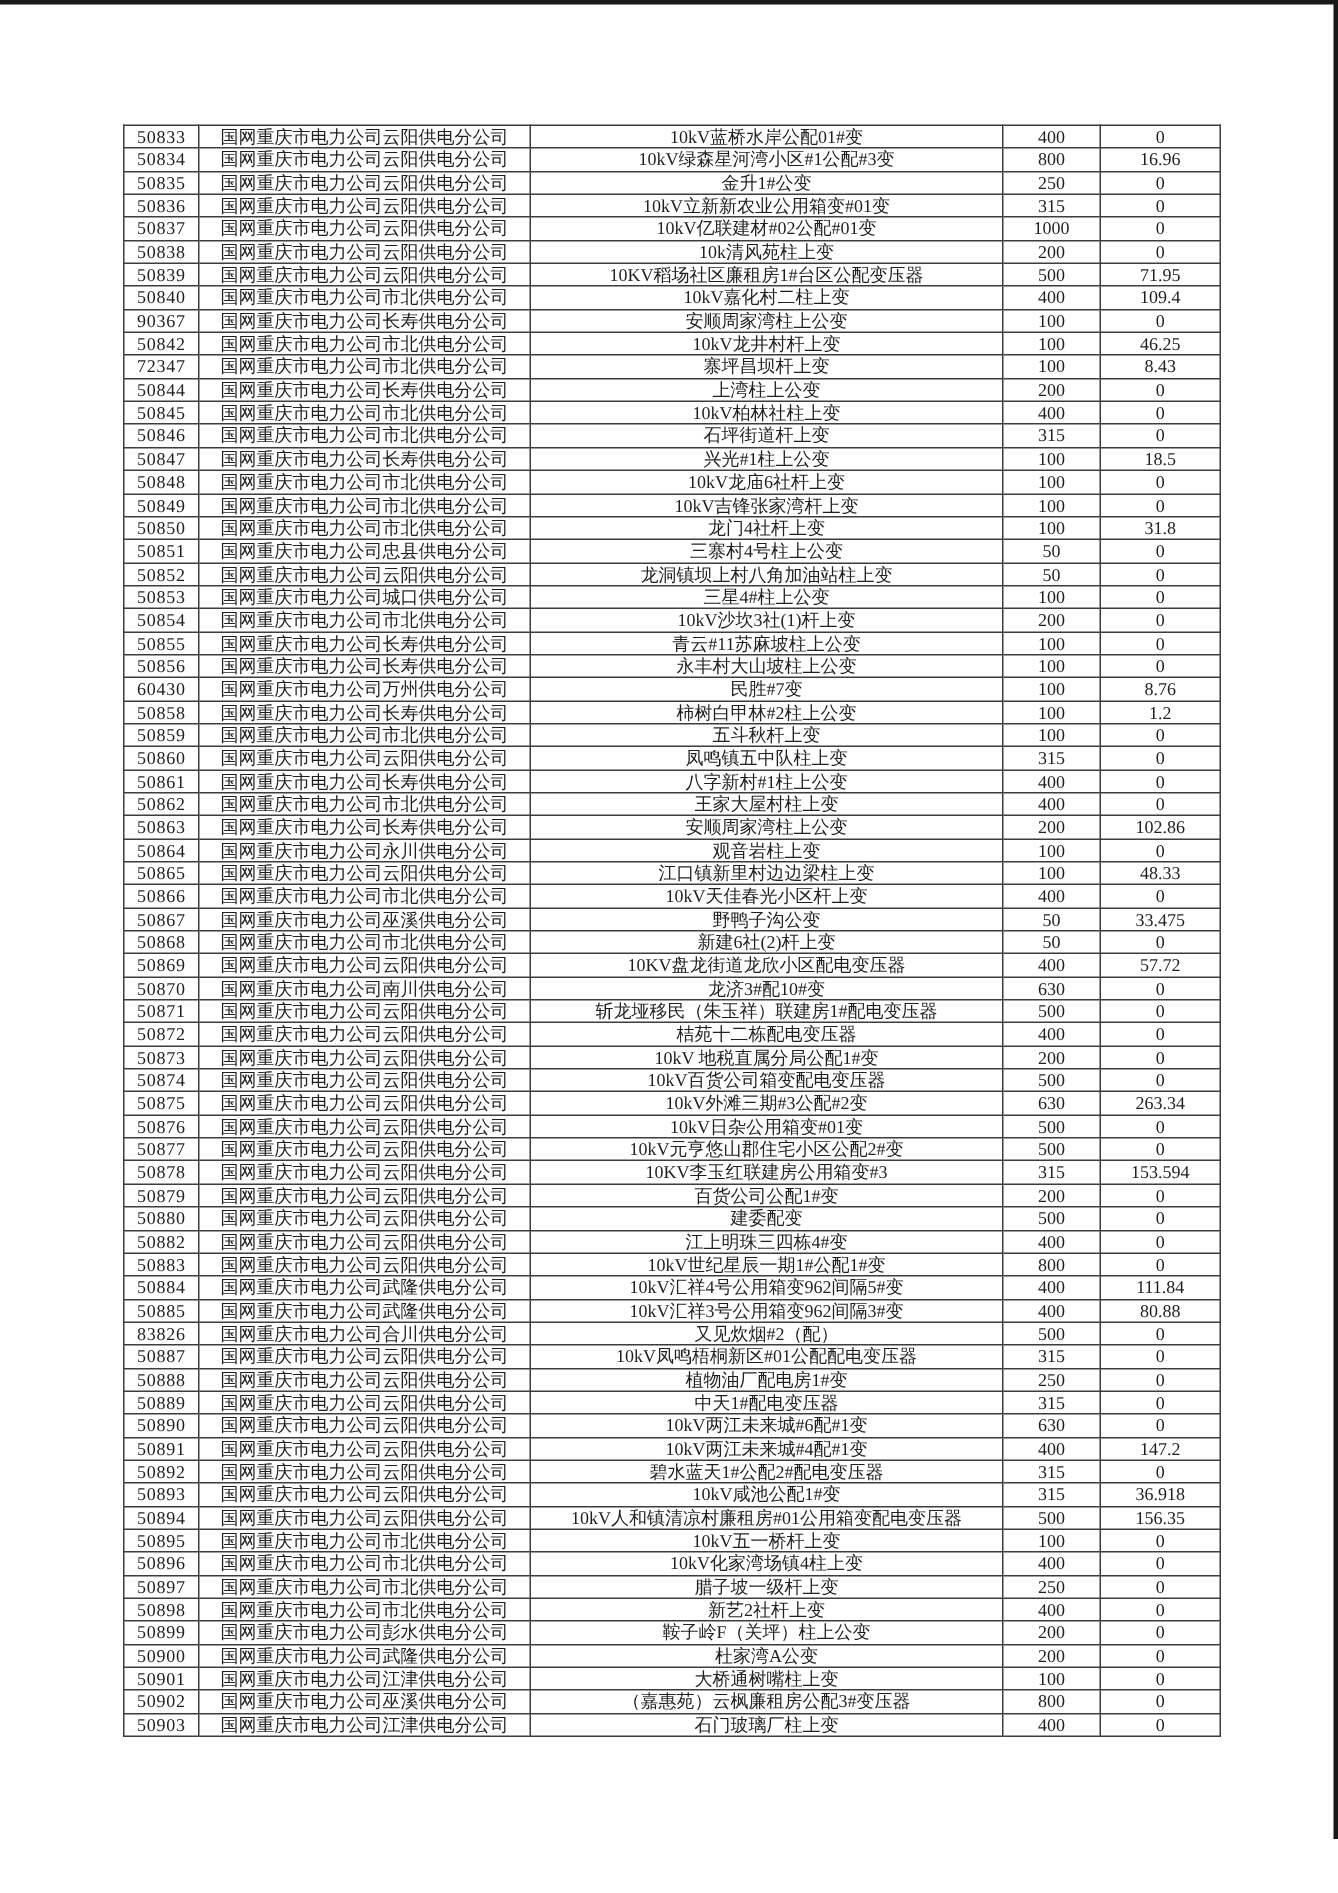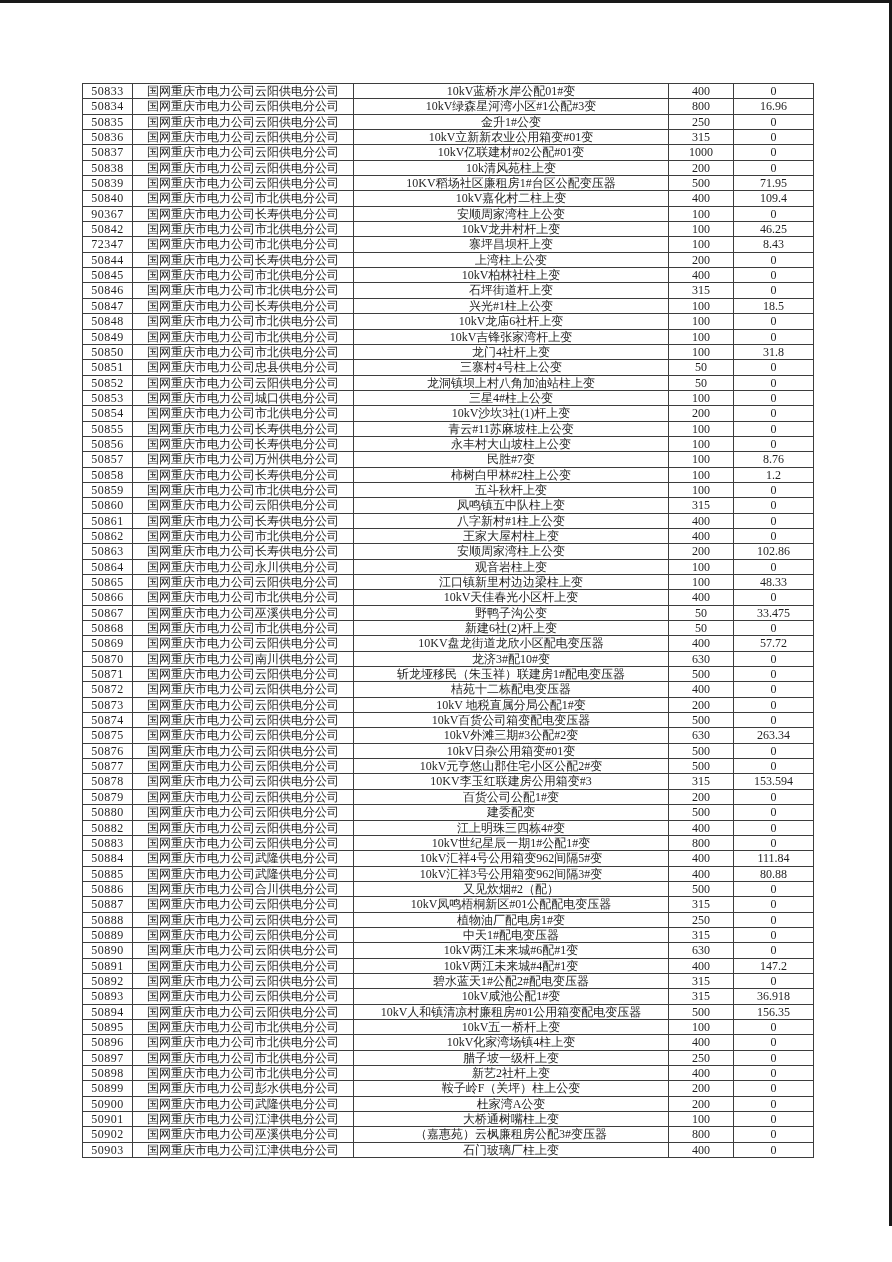--- a/index.html
+++ b/index.html
@@ -229,21 +229,21 @@
           <td class="col-value">0</td>
         </tr>
         <tr>
           <td class="col-id">50856</td>
           <td class="col-company">国网重庆市电力公司长寿供电分公司</td>
           <td class="col-name">永丰村大山坡柱上公变</td>
           <td class="col-capacity">100</td>
           <td class="col-value">0</td>
         </tr>
         <tr>
-          <td class="col-id">50857</td>
+          <td class="col-id">60430</td>
           <td class="col-company">国网重庆市电力公司万州供电分公司</td>
           <td class="col-name">民胜#7变</td>
           <td class="col-capacity">100</td>
           <td class="col-value">8.76</td>
         </tr>
         <tr>
           <td class="col-id">50858</td>
           <td class="col-company">国网重庆市电力公司长寿供电分公司</td>
           <td class="col-name">柿树白甲林#2柱上公变</td>
           <td class="col-capacity">100</td>
@@ -425,21 +425,21 @@
           <td class="col-value">111.84</td>
         </tr>
         <tr>
           <td class="col-id">50885</td>
           <td class="col-company">国网重庆市电力公司武隆供电分公司</td>
           <td class="col-name">10kV汇祥3号公用箱变962间隔3#变</td>
           <td class="col-capacity">400</td>
           <td class="col-value">80.88</td>
         </tr>
         <tr>
-          <td class="col-id">50886</td>
+          <td class="col-id">83826</td>
           <td class="col-company">国网重庆市电力公司合川供电分公司</td>
           <td class="col-name">又见炊烟#2（配）</td>
           <td class="col-capacity">500</td>
           <td class="col-value">0</td>
         </tr>
         <tr>
           <td class="col-id">50887</td>
           <td class="col-company">国网重庆市电力公司云阳供电分公司</td>
           <td class="col-name">10kV凤鸣梧桐新区#01公配配电变压器</td>
           <td class="col-capacity">315</td>

